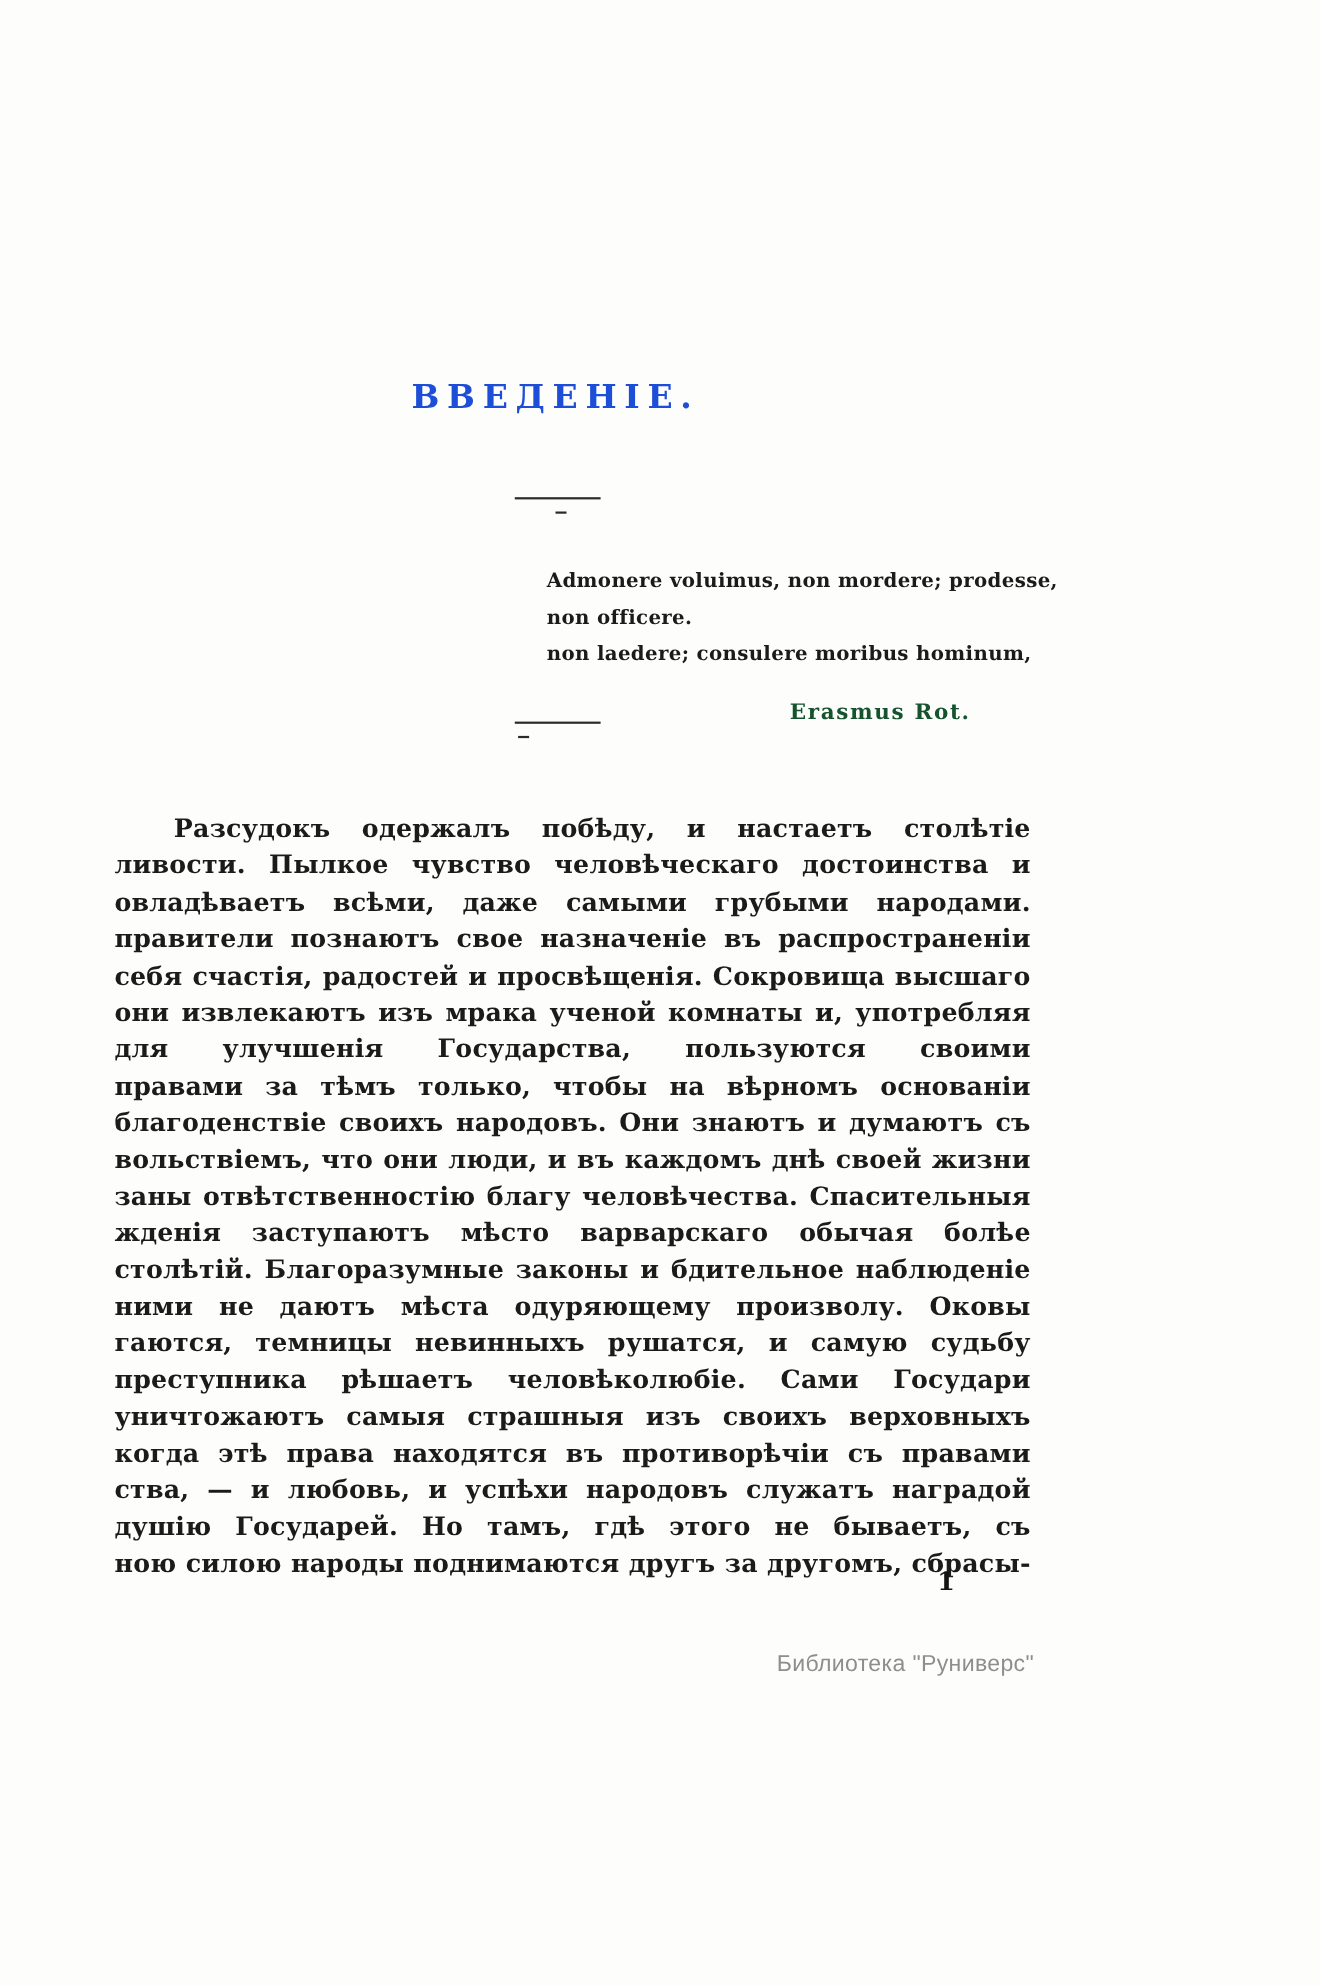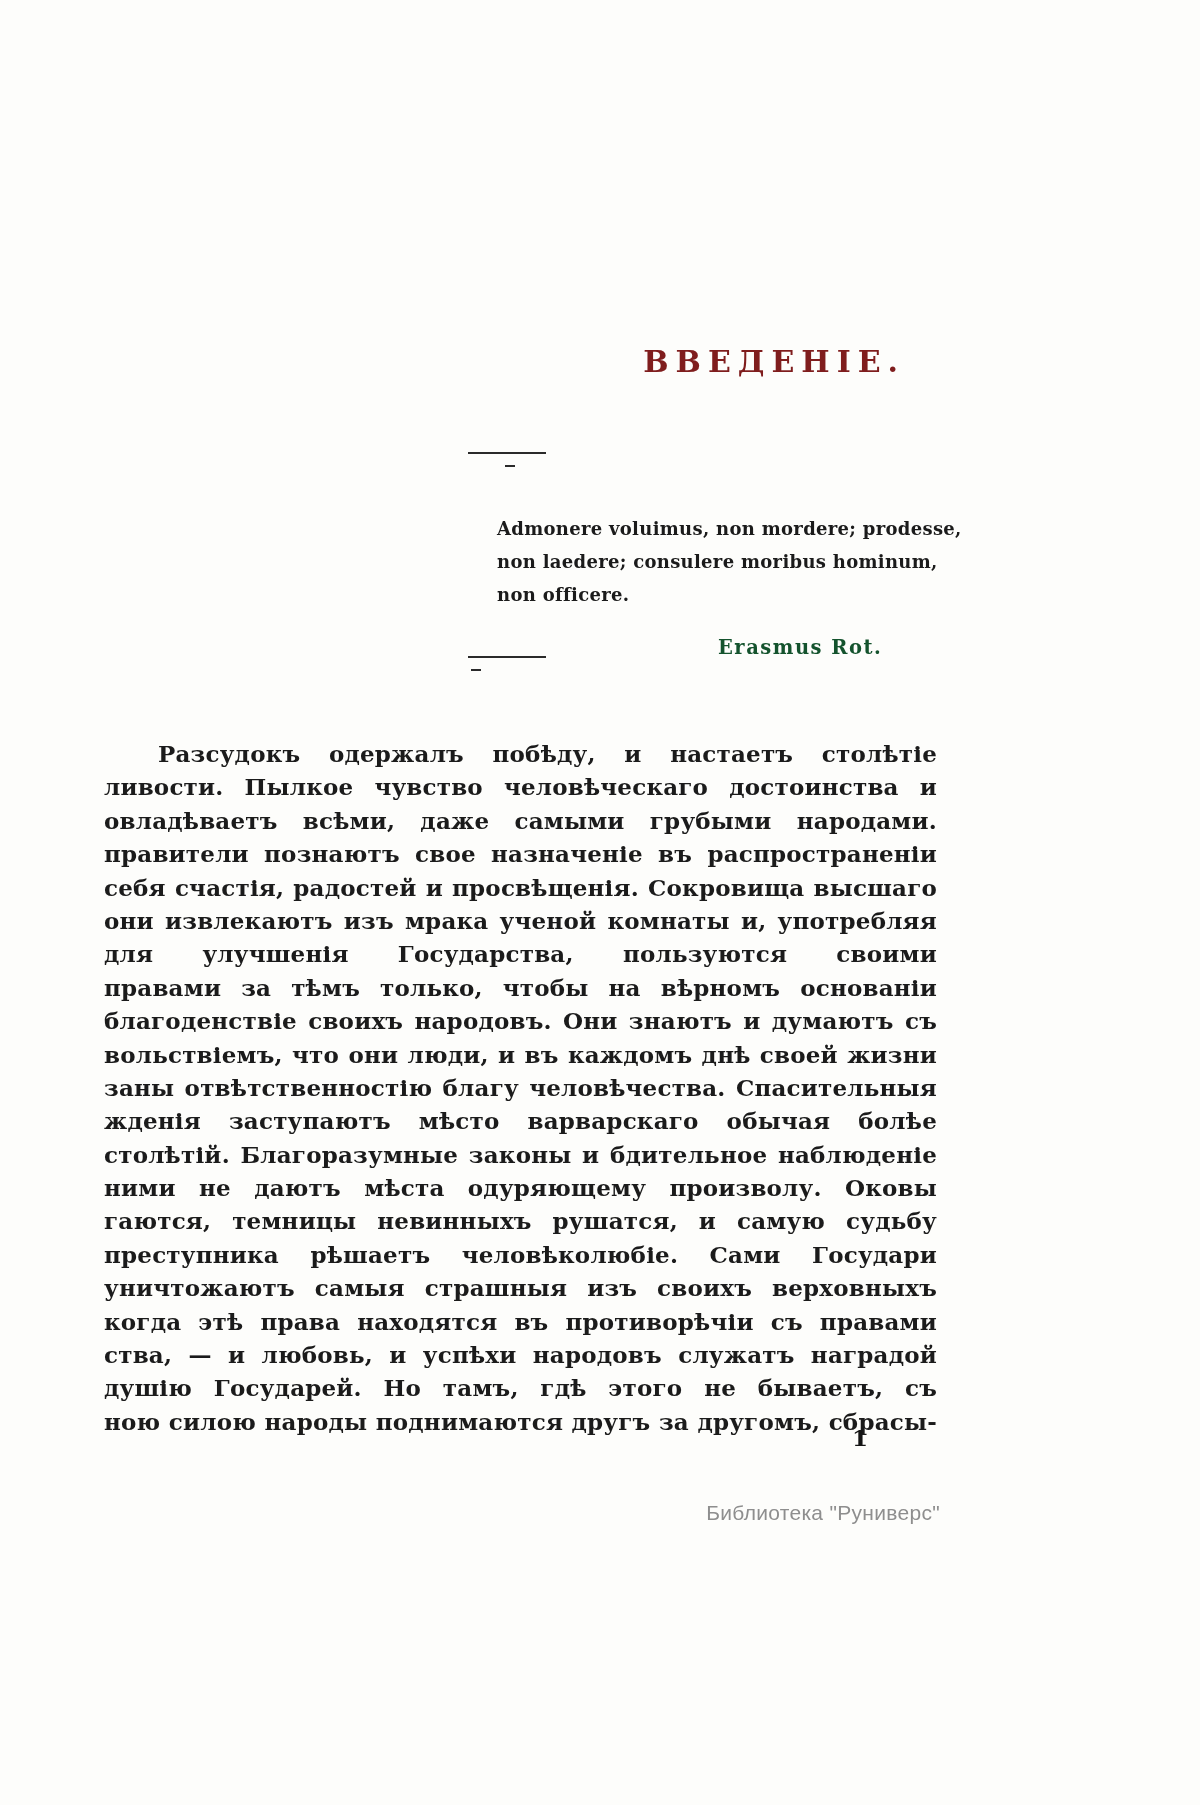--- a/index.html
+++ b/index.html
@@ -10,25 +10,25 @@
     background: #fdfdfb;
     overflow: hidden;
     font-family: "DejaVu Serif", serif;
     color: #1e1e1e;
   }
   .title {
     position: absolute;
     top: 344px;
     left: 105px;
     width: 800px;
-    text-align: right;
+    text-align: center;
     font-size: 30px;
     font-weight: bold;
     letter-spacing: 7px;
-    color: #7f1d1d;
+    color: #1d4ed8;
   }
   .rule {
     position: absolute;
     height: 2px;
     width: 78px;
     background: #2a2a2a;
   }
   .rule-1 { top: 452px; left: 468px; }
   .rule-2 { top: 656px; left: 468px; }
   .rule-dash {
@@ -103,22 +103,22 @@
 
 <div class="page">
 
   <div class="title">ВВЕДЕНІЕ.</div>
 
   <div class="rule rule-1"></div>
   <div class="rule-dash dash-1"></div>
 
   <div class="epigraph">
       <div class="ep-line">Admonere voluimus, non mordere; prodesse,</div>
+      <div class="ep-line">non officere.</div>
       <div class="ep-line">non laedere; consulere moribus hominum,</div>
-      <div class="ep-line">non officere.</div>
     </div>
 
   <div class="attribution">Erasmus Rot.</div>
 
   <div class="rule rule-2"></div>
   <div class="rule-dash dash-2"></div>
 
   <div class="body-text">
       <div class="line indent">Разсудокъ одержалъ побѣду, и настаетъ столѣтіе справед-</div>
       <div class="line">ливости. Пылкое чувство человѣческаго достоинства и права</div>

